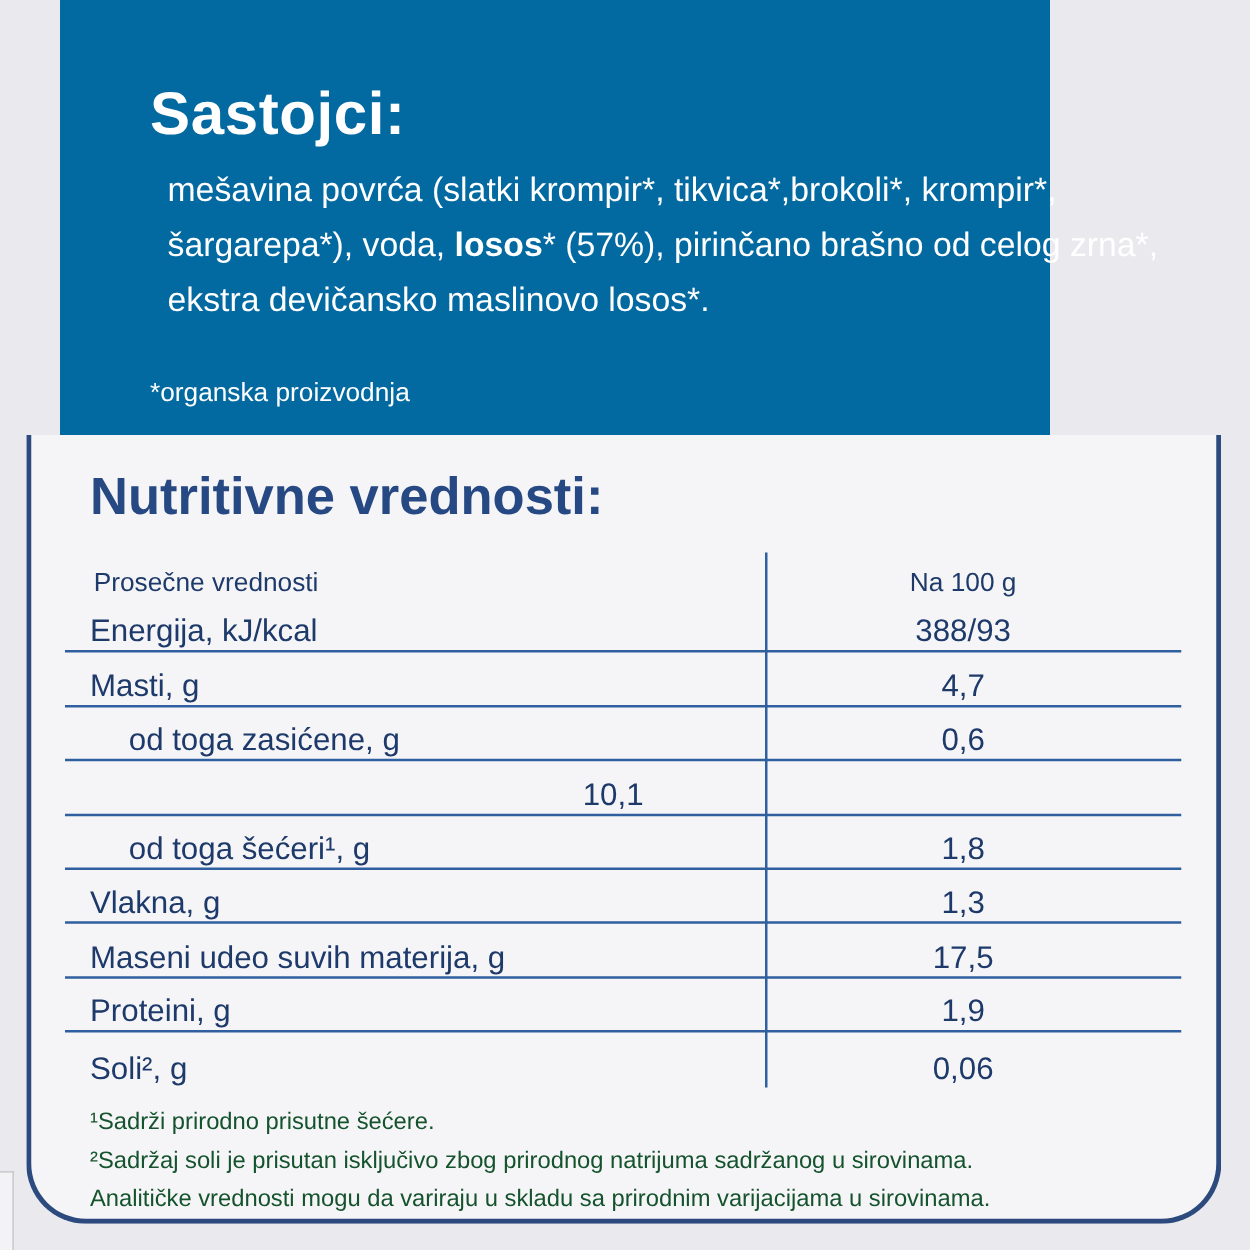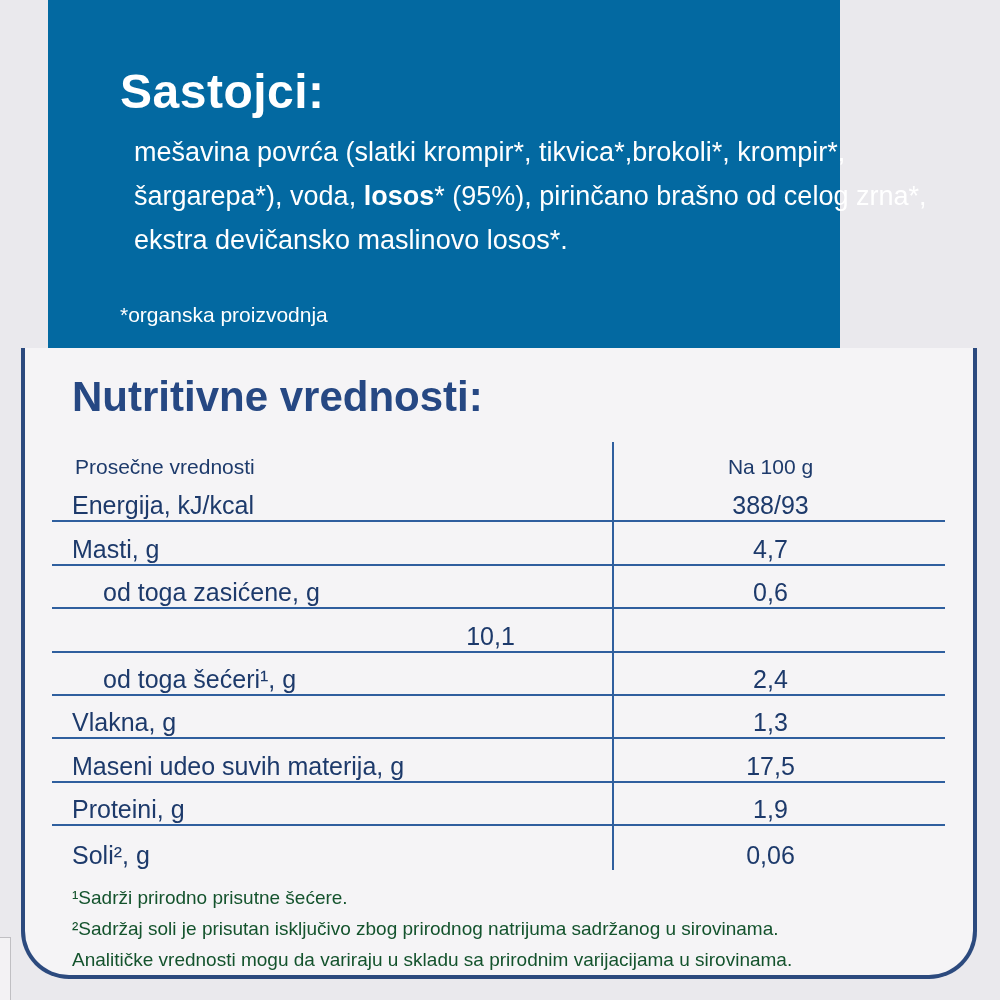--- a/index.html
+++ b/index.html
@@ -94,21 +94,21 @@
     border-right: 1px solid #c0bfc3;
   }
 </style>
 </head>
 <body>
 
 <div class="banner">
   <div class="banner-title">Sastojci:</div>
   <div class="ingredients">
     <div>mešavina povrća (slatki krompir*, tikvica*,brokoli*, krompir*,</div>
-    <div><span>šargarepa*), voda, </span><span class="bold">losos</span><span>* (95%), pirinčano brašno od celog zrna*,</span></div>
+    <div><span>šargarepa*), voda, </span><span class="bold">losos</span><span>* (57%), pirinčano brašno od celog zrna*,</span></div>
     <div>ekstra devičansko maslinovo losos*.</div>
   </div>
   <div class="organic-note">*organska proizvodnja</div>
 </div>
 
 <div class="panel"></div>
 
 <div class="nutrition-title">Nutritivne vrednosti:</div>
 
 <div class="ntable">
@@ -133,21 +133,21 @@
     <div class="t-label">od toga zasićene, g</div>
     <div class="t-value">0,6</div>
   </div>
 
   <div class="t-row sep">
     <div class="t-value">10,1</div>
   </div>
 
   <div class="t-row sep indent">
     <div class="t-label">od toga šećeri¹, g</div>
-    <div class="t-value">2,4</div>
+    <div class="t-value">1,8</div>
   </div>
 
   <div class="t-row sep">
     <div class="t-label">Vlakna, g</div>
     <div class="t-value">1,3</div>
   </div>
 
   <div class="t-row sep">
     <div class="t-label">Maseni udeo suvih materija, g</div>
     <div class="t-value">17,5</div>

